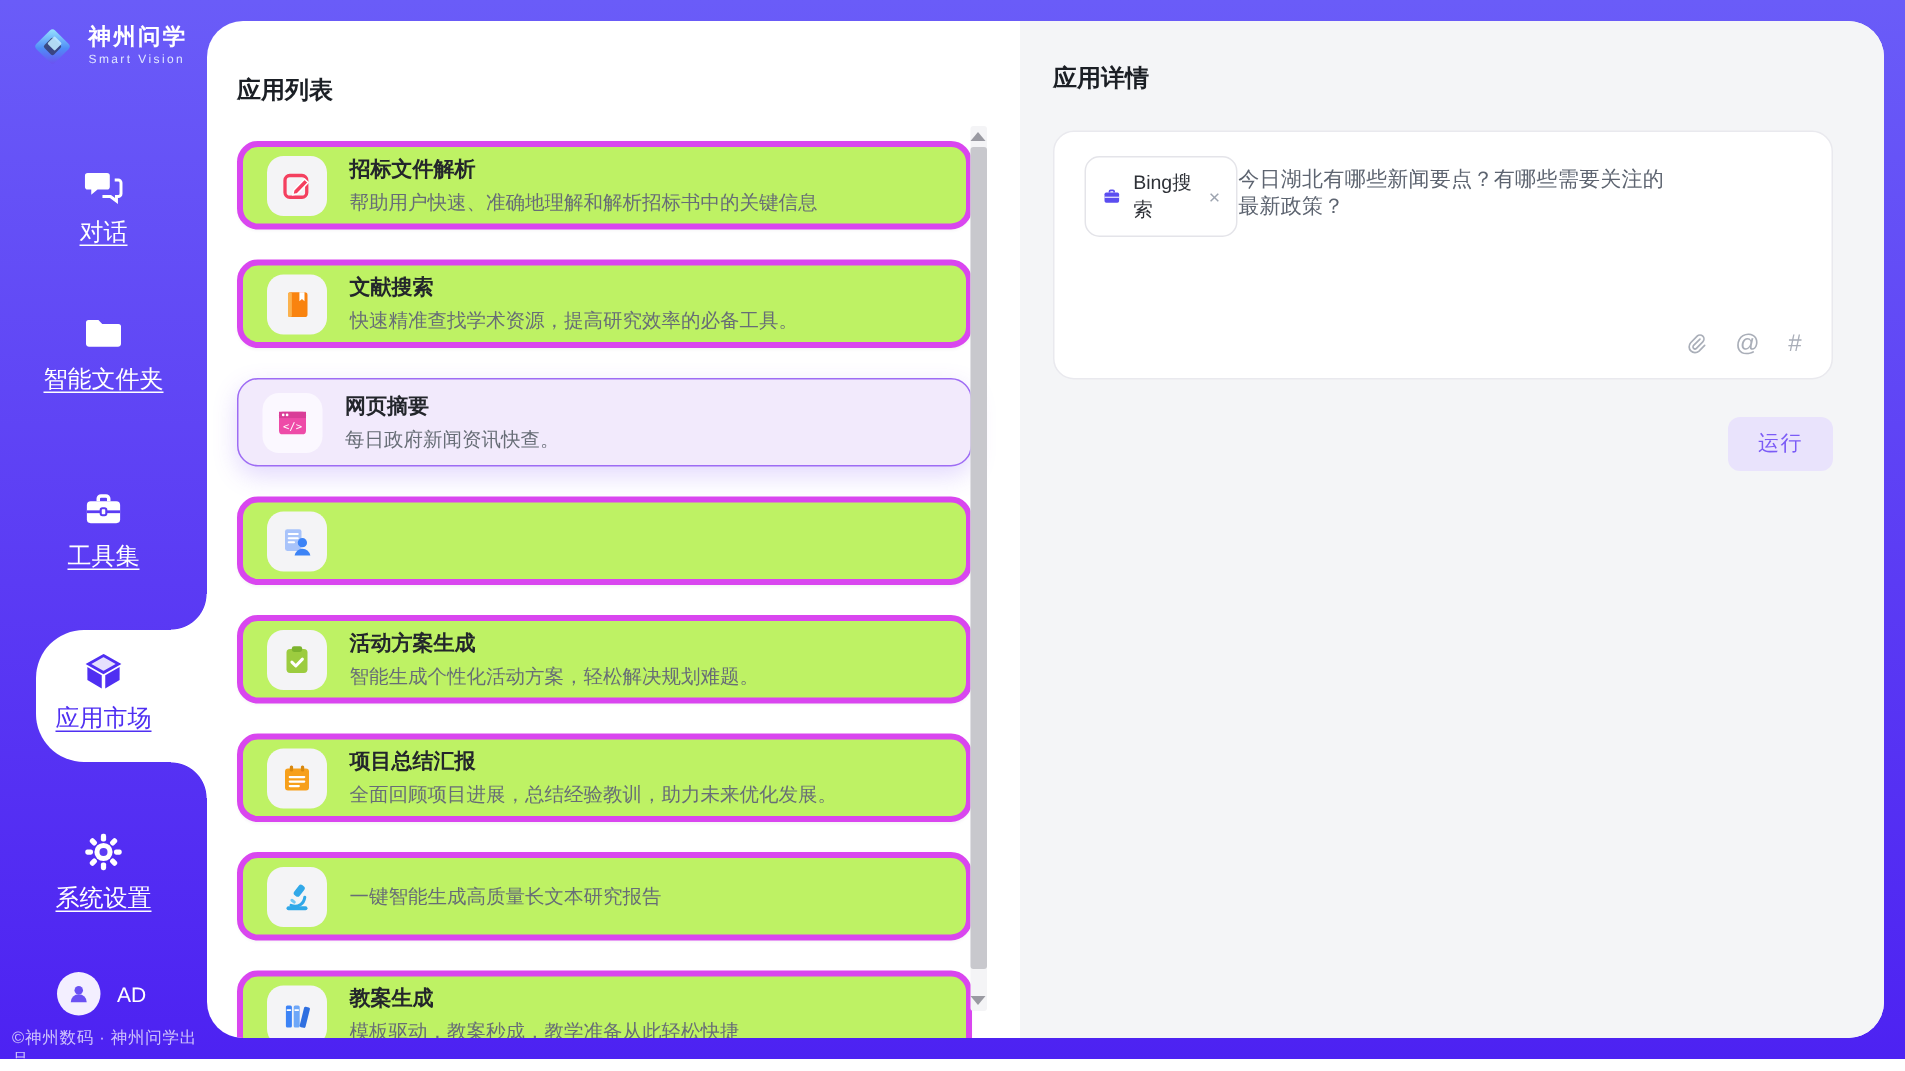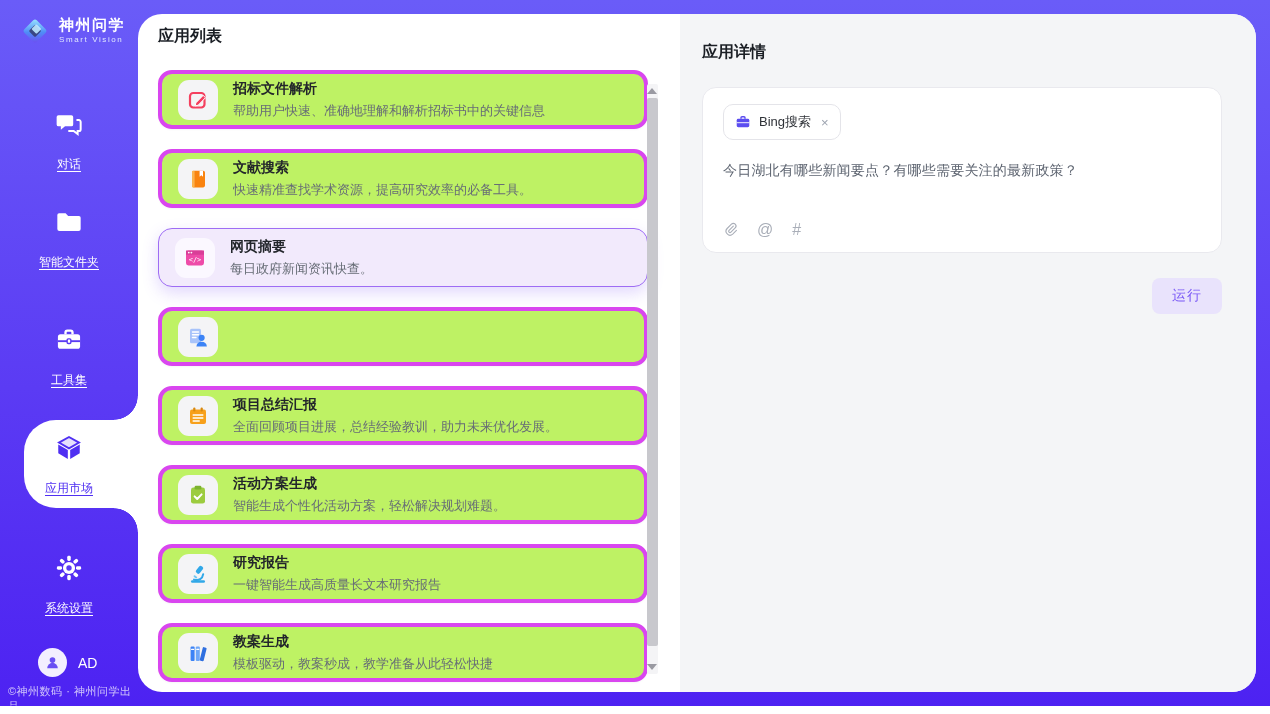--- a/index.html
+++ b/index.html
@@ -14,40 +14,40 @@
     position:absolute;left:0;top:0;width:1270px;height:706px;
     background:linear-gradient(180deg,#6a5cf8 0%,#5b3bf4 55%,#4d22f2 100%);
   }
   
   .sidebar{position:absolute;left:0;top:0;width:138px;height:706px;}
   .logo{position:absolute;left:18px;top:14px;display:flex;align-items:center;gap:7px;}
   .logo-txt{display:flex;flex-direction:column;line-height:1.1;}
   .logo-name{color:#fff;font-size:15px;font-weight:700;letter-spacing:1.5px;}
   .logo-sub{color:#dfe6ff;font-size:8px;letter-spacing:1.6px;margin-top:2px;}
   .nav-item{position:absolute;width:138px;display:flex;flex-direction:column;align-items:center;cursor:pointer;}
-  .nav-label{margin-top:18px;font-size:12px;color:#fff;text-decoration:underline;text-underline-offset:3px;}
+  .nav-label{margin-top:7px;font-size:16px;color:#fff;text-decoration:underline;text-underline-offset:3px;}
   .nav-item.active .nav-label{color:#4f2ff2;}
   
   .bump{position:absolute;left:24px;top:420px;width:114px;height:88px;background:#fff;border-radius:32px 0 0 32px;}
   .bump::before{content:"";position:absolute;top:-24px;right:0;width:24px;height:24px;
     background:radial-gradient(circle 24px at 0 0,rgba(0,0,0,0) 23.4px,#fff 24px);}
   .bump::after{content:"";position:absolute;bottom:-24px;right:0;width:24px;height:24px;
     background:radial-gradient(circle 24px at 0 100%,rgba(0,0,0,0) 23.4px,#fff 24px);}
   .user{position:absolute;left:38px;top:648px;display:flex;align-items:center;gap:11px;}
   .avatar{width:29px;height:29px;border-radius:50%;background:#f3efff;display:flex;align-items:center;justify-content:center;}
   .user-label{color:#fff;font-size:14px;}
   .copyright{position:absolute;left:8px;top:684px;width:130px;color:rgba(255,255,255,.72);font-size:11px;letter-spacing:.5px;}
   
   .content{
     position:absolute;left:138px;top:14px;width:1118px;height:678px;
     background:#fff;border-radius:24px;overflow:hidden;display:flex;
   }
   .panel-title{font-size:16px;font-weight:700;color:#1b1f25;}
   
-  .list-panel{width:542px;box-sizing:border-box;padding:12px 32px 0 20px;position:relative;flex:none;}
+  .list-panel{width:542px;box-sizing:border-box;padding:36px 32px 0 20px;position:relative;flex:none;}
   .cards{display:flex;flex-direction:column;gap:20px;margin-top:23px;}
   .card{
     height:59px;box-sizing:border-box;border:4px solid #d946ef;border-radius:14px;background:#bef264;
     display:flex;align-items:center;gap:15px;padding:0 16px;
     box-shadow:0 1px 2px rgba(16,24,40,.04);cursor:pointer;
   }
   .card.selected{background:#f2eafc;border:1px solid #9e6cf4;box-shadow:0 6px 16px rgba(124,77,245,.22);}
   .icon-tile{width:40px;height:40px;border-radius:11px;background:#f4f4f6;display:flex;align-items:center;justify-content:center;flex:none;}
   .card.selected .icon-tile{background:#fbf8ff;}
   .card-text{display:flex;flex-direction:column;gap:4px;min-width:0;}
@@ -56,29 +56,29 @@
   
   .scrollbar{position:absolute;right:22px;top:70px;width:11px;height:590px;background:#f4f4f6;border-radius:2px;}
   .sb-arrow{position:absolute;left:0;width:0;height:0;border-left:5.5px solid transparent;border-right:5.5px solid transparent;}
   .sb-up{top:4px;border-bottom:6px solid #9a9aa2;}
   .sb-down{bottom:4px;border-top:6px solid #9a9aa2;}
   .sb-thumb{position:absolute;left:0;top:14px;bottom:28px;width:11px;background:#c8c8cd;border-radius:2px;}
   
   .detail-panel{flex:1;background:#f4f5f7;box-sizing:border-box;padding:28px 34px 0 22px;}
   .prompt-card{
     margin-top:24px;background:#fff;border:1px solid #e9e9ee;border-radius:14px;
-    box-sizing:border-box;height:166px;padding:16px 20px 14px;display:flex;flex-direction:column;
+    box-sizing:border-box;height:166px;padding:16px 20px 14px;display:flex;flex-direction:row;
   }
   .chip{
     display:inline-flex;align-items:center;gap:8px;align-self:flex-start;
     border:1px solid #e4e4e9;border-radius:10px;background:#fff;padding:8px 11px;cursor:default;
   }
   .chip-label{font-size:13px;color:#2e3137;}
   .chip-close{font-size:13px;color:#9ca3af;margin-left:2px;cursor:pointer;line-height:1;}
-  .prompt-text{margin-top:22px;font-size:14px;color:#5d6470;letter-spacing:.2px;}
+  .prompt-text{margin-top:7px;font-size:14px;color:#5d6470;letter-spacing:.2px;}
   .attach-row{margin-top:auto;display:flex;align-items:center;gap:19px;color:#a9aeb8;}
   .attach-glyph{font-size:16px;line-height:1;cursor:pointer;}
   .run-row{display:flex;justify-content:flex-end;margin-top:25px;}
   .run-btn{
     background:#e9e3fc;color:#7b5bf6;font-size:14px;border:none;border-radius:8px;
     padding:9px 20px;cursor:pointer;font-family:inherit;letter-spacing:1px;
   }
 </style>
 </head>
 <body>
@@ -232,57 +232,56 @@
             <path d="M5.5 6h6M5.5 8.8h6M5.5 11.5h3.5" stroke="#fff" stroke-width="1.4" stroke-linecap="round"></path>
             <circle cx="14.6" cy="11.8" r="3.1" fill="#3c83f6"></circle>
             <path d="M9.4 20.4a5.3 5.3 0 0 1 10.5 0z" fill="#3c83f6"></path>
           </svg>
         </div>
       </div>
 
       <div class="card">
         <div class="icon-tile">
           <svg width="22" height="22" viewBox="0 0 22 22">
+            <rect x="4" y="3.6" width="14" height="16" rx="2.4" fill="#9ccc3f"></rect>
+            <rect x="7.6" y="1.8" width="6.8" height="3.8" rx="1.4" fill="#7cb32e"></rect>
+            <path d="M7.6 12.4l2.6 2.6 4.4-4.6" stroke="#fff" stroke-width="2" fill="none" stroke-linecap="round" stroke-linejoin="round"></path>
+          </svg>
+        </div>
+        <div class="card-text">
+          <div class="card-title">活动方案生成</div>
+          <div class="card-desc">智能生成个性化活动方案，轻松解决规划难题。</div>
+        </div>
+      </div>
+
+      <div class="card">
+        <div class="icon-tile">
+          <svg width="22" height="22" viewBox="0 0 22 22">
             <rect x="3" y="4.4" width="16" height="14.6" rx="2" fill="#f7a01b"></rect>
             <rect x="6.2" y="2.4" width="2.2" height="4" rx="1" fill="#d8880e"></rect>
             <rect x="13.6" y="2.4" width="2.2" height="4" rx="1" fill="#d8880e"></rect>
             <path d="M6.2 10h9.6M6.2 13h9.6M6.2 16h6" stroke="#fff" stroke-width="1.5" stroke-linecap="round"></path>
           </svg>
         </div>
         <div class="card-text">
           <div class="card-title">项目总结汇报</div>
           <div class="card-desc">全面回顾项目进展，总结经验教训，助力未来优化发展。</div>
         </div>
       </div>
 
       <div class="card">
         <div class="icon-tile">
           <svg width="22" height="22" viewBox="0 0 22 22">
-            <rect x="4" y="3.6" width="14" height="16" rx="2.4" fill="#9ccc3f"></rect>
-            <rect x="7.6" y="1.8" width="6.8" height="3.8" rx="1.4" fill="#7cb32e"></rect>
-            <path d="M7.6 12.4l2.6 2.6 4.4-4.6" stroke="#fff" stroke-width="2" fill="none" stroke-linecap="round" stroke-linejoin="round"></path>
-          </svg>
-        </div>
-        <div class="card-text">
-          <div class="card-title">活动方案生成</div>
-          <div class="card-desc">智能生成个性化活动方案，轻松解决规划难题。</div>
-        </div>
-      </div>
-
-      <div class="card">
-        <div class="icon-tile">
-          <svg width="22" height="22" viewBox="0 0 22 22">
             <rect x="10.2" y="2.6" width="4.6" height="8.4" rx="1.8" transform="rotate(38 12.5 6.8)" fill="#31a8e8"></rect>
             <path d="M7 16.6c4.8 1.6 8.6-1 9.2-5.4" stroke="#31a8e8" stroke-width="2" fill="none" stroke-linecap="round"></path>
             <rect x="4" y="17.2" width="14" height="2.6" rx="1.3" fill="#31a8e8"></rect>
             <rect x="6.4" y="12.8" width="4" height="2" rx="1" transform="rotate(38 8.4 13.8)" fill="#72c7f2"></rect>
           </svg>
         </div>
         <div class="card-text">
-          <div class="card-title">研究报告</div>
           <div class="card-desc">一键智能生成高质量长文本研究报告</div>
         </div>
       </div>
 
       <div class="card">
         <div class="icon-tile">
           <svg width="22" height="22" viewBox="0 0 22 22">
             <rect x="3.6" y="4.4" width="4" height="14.6" rx="1" fill="#3c83f6"></rect>
             <rect x="8.8" y="4.4" width="4" height="14.6" rx="1" fill="#6ea7f8"></rect>
             <rect x="14.2" y="5.2" width="4" height="14" rx="1" transform="rotate(14 16.2 12.2)" fill="#2f6fe0"></rect>

